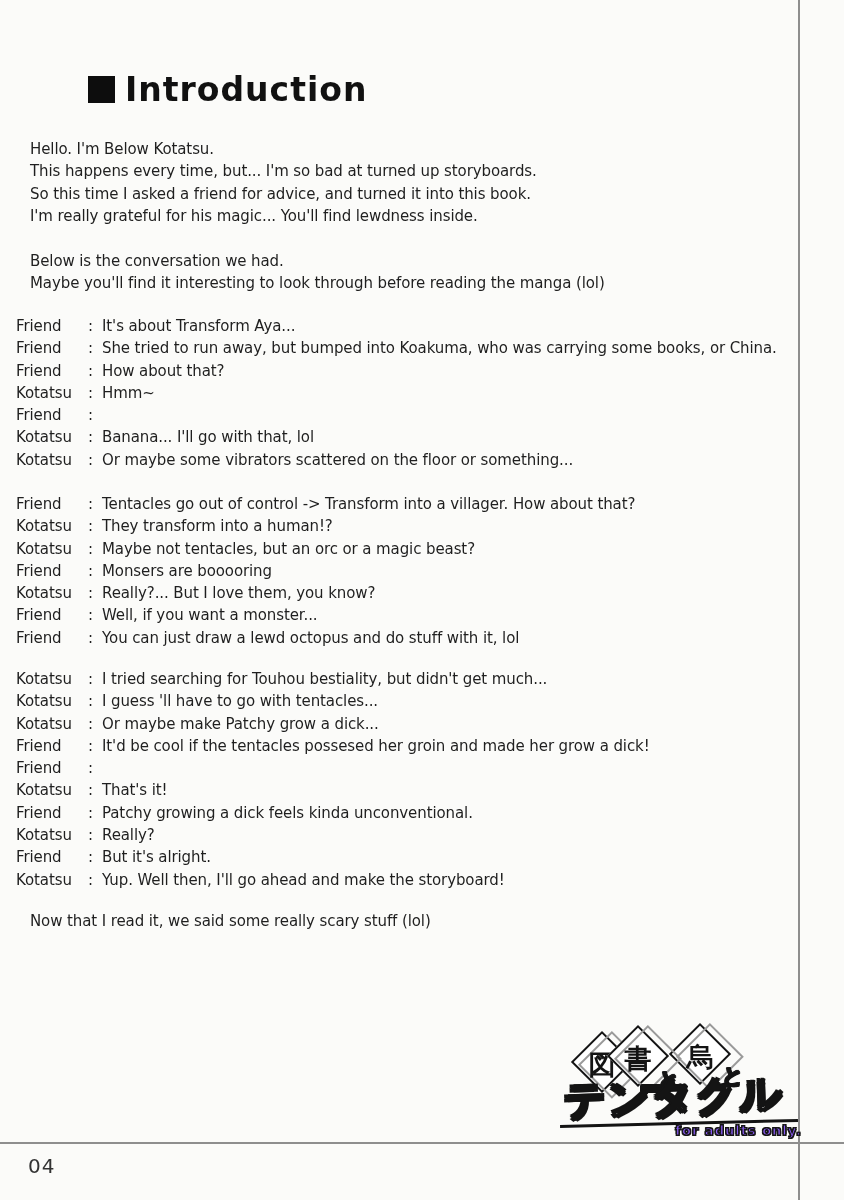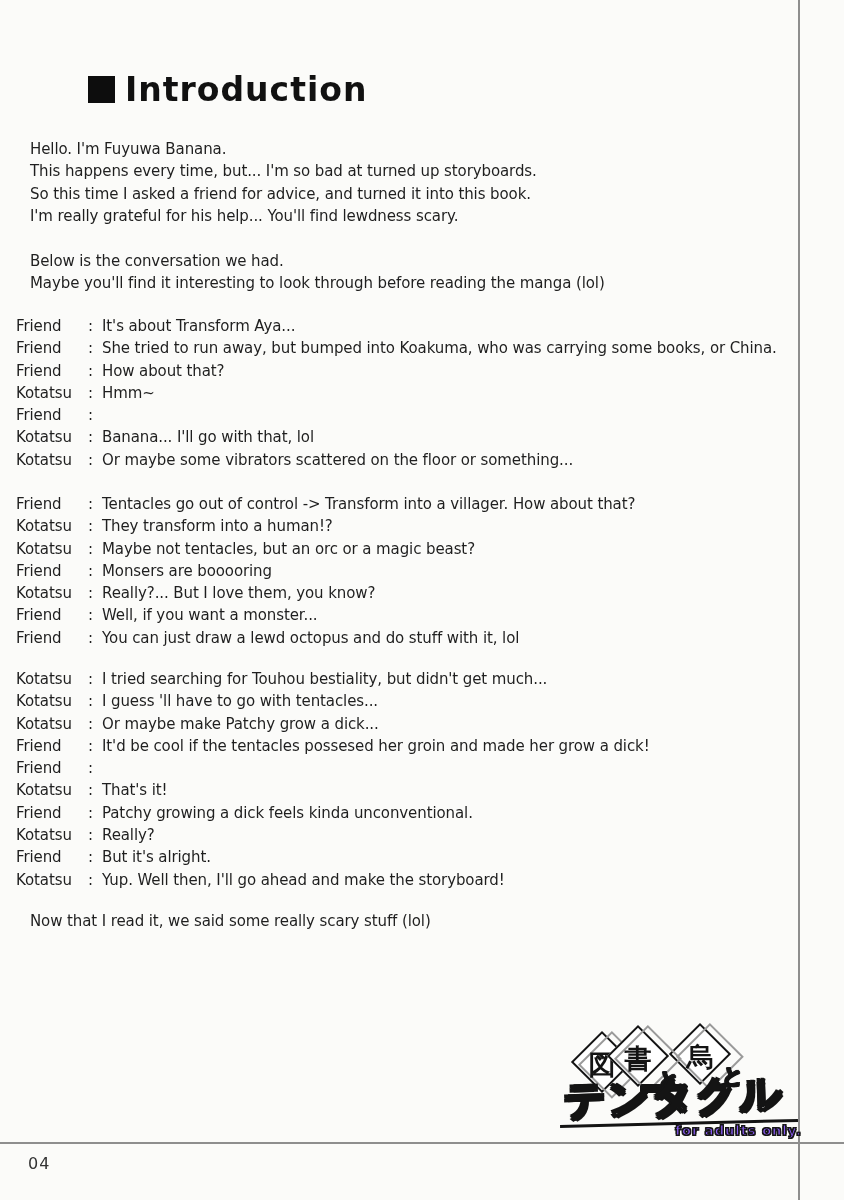--- a/index.html
+++ b/index.html
@@ -37,37 +37,37 @@
   .to-char{position:absolute;font-size:21px;font-weight:bold;color:#fff;-webkit-text-stroke:1.5px #141414;text-shadow:1px 1px 0 #141414,-1px 1px 0 #141414,1px -1px 0 #141414,-1px -1px 0 #141414;z-index:3;}
   .to1{left:98px;top:44px;}
   .to2{left:162px;top:40px;}
   .logo-badge{position:absolute;left:80px;top:62px;width:22px;height:9px;background:#141414;border-radius:2px;z-index:4;}
   .katakana{position:absolute;left:4px;top:48px;font-size:41px;font-weight:bold;color:#fff;letter-spacing:2px;-webkit-text-stroke:2px #141414;text-shadow:2px 2px 0 #141414,-2px 2px 0 #141414,2px -2px 0 #141414,-2px -2px 0 #141414;transform:rotate(-2deg);z-index:5;white-space:nowrap;}
   .logo-underline{position:absolute;left:0;top:100px;width:238px;height:2.5px;background:#141414;transform:rotate(-1.5deg);}
   .tagline{position:absolute;right:-2px;top:101px;font-size:13px;font-weight:bold;color:#8b5cf6;letter-spacing:1px;-webkit-text-stroke:1px #141414;text-shadow:1px 1px 0 #141414,-1px 1px 0 #141414,1px -1px 0 #141414,-1px -1px 0 #141414;z-index:5;white-space:nowrap;}
   
   .border-h{position:absolute;left:0;top:1142px;width:844px;height:2px;background:#8e8e8e;}
   .border-v{position:absolute;left:798px;top:0;width:2px;height:1200px;background:#8e8e8e;}
-  .page-number{position:absolute;left:28px;top:1154px;font-size:16px;color:#333;letter-spacing:1px;}
+  .page-number{position:absolute;left:28px;top:1154px;font-size:20px;color:#333;letter-spacing:1px;}
 </style>
 </head>
 <body>
 
 <div class="page">
 
   <div class="title-row">
     <span class="title-square"></span>
     <span class="title-text">Introduction</span>
   </div>
 
   <div class="tblock intro">
-    <div>Hello. I'm Fuyuwa Banana.</div>
+    <div>Hello. I'm Below Kotatsu.</div>
     <div>This happens every time, but... I'm so bad at turned up storyboards.</div>
     <div>So this time I asked a friend for advice, and turned it into this book.</div>
-    <div>I'm really grateful for his help... You'll find lewdness scary.</div>
+    <div>I'm really grateful for his magic... You'll find lewdness inside.</div>
   </div>
 
   <div class="tblock preface">
     <div>Below is the conversation we had.</div>
     <div>Maybe you'll find it interesting to look through before reading the manga (lol)</div>
   </div>
 
   <div class="dblock d1">
     <div class="dline">
       <span class="speaker">Friend</span>

